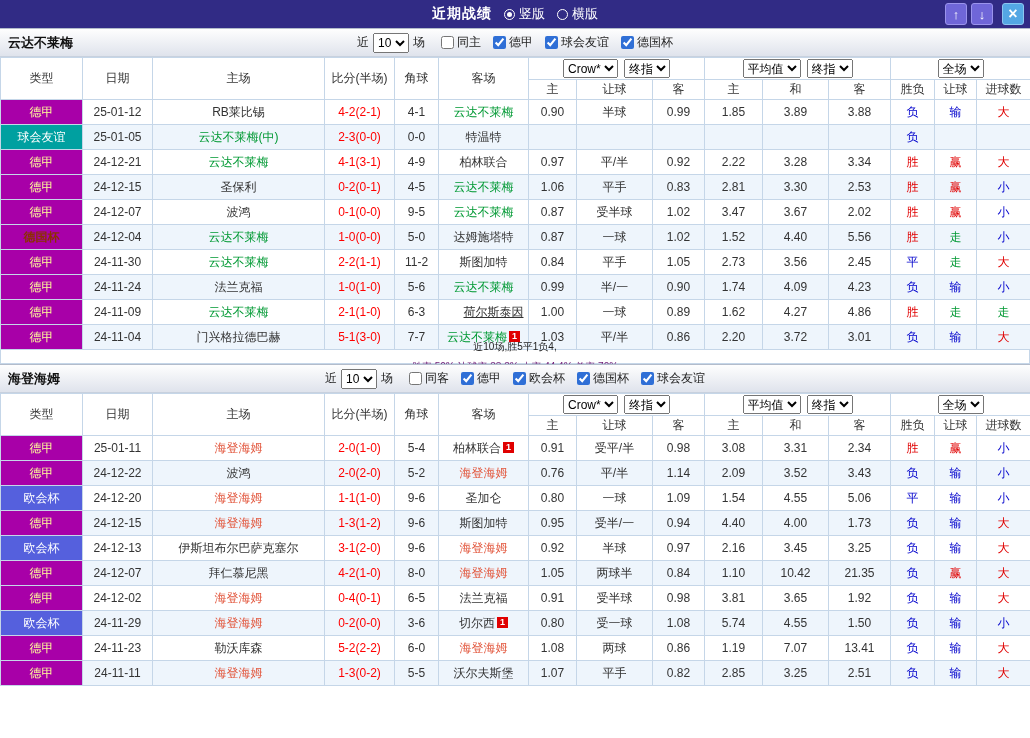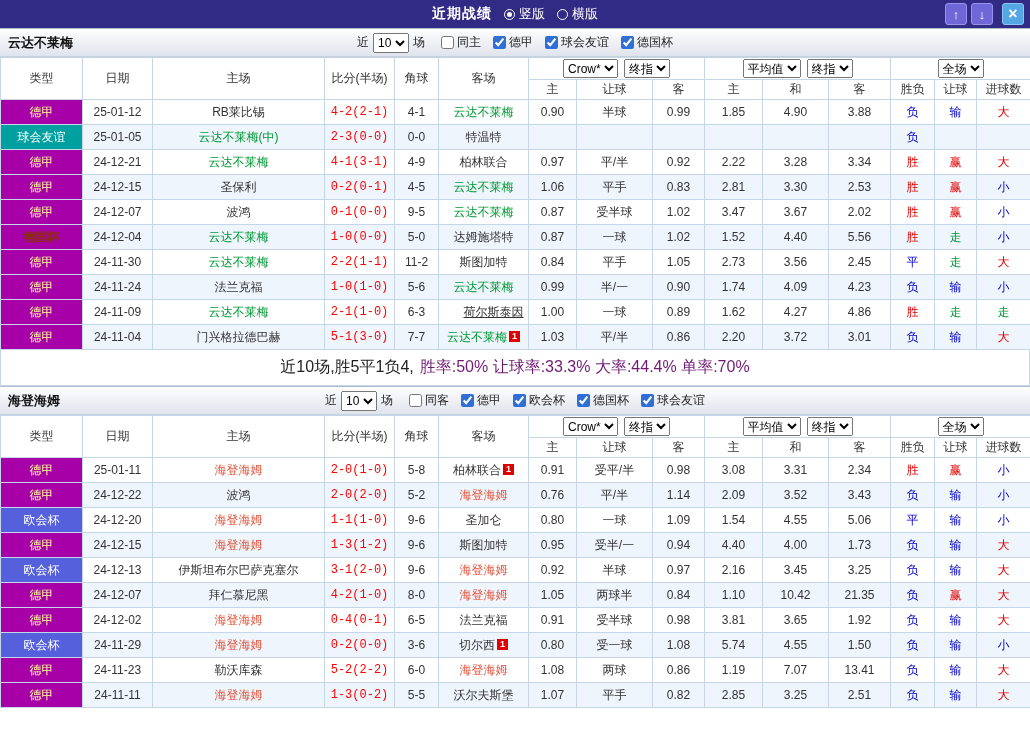--- a/index.html
+++ b/index.html
@@ -59,38 +59,38 @@
   th.selcell { height:22px; }
   .selcell select { font-size:12px; height:19px; margin:0 3px; }
   tbody td { height:25px; color:#333; }
   tr.alt { background:var(--row-alt,#eef5fc); }
 
   .lg-dj  { background:var(--league-purple,#a800a8); color:var(--league-purple-text,#ffff99); }
   .lg-qy  { background:var(--league-teal,#00a0a0); color:#fff; }
   .lg-dgb { background:var(--league-purple,#a800a8); color:var(--league-cup-text,#8b3000); font-weight:bold; }
   .lg-ohb { background:var(--league-blue,#5560dd); color:#fff; }
 
-  .sc { color:var(--score-red,#ff0000); cursor:pointer;font-family:Liberation Mono, monospace; }
+  .sc { color:var(--score-red,#ff0000); cursor:pointer; }
   .tname { cursor:pointer; }
   .sec[data-sec="0"] .tname.self { color:var(--team1,#009933); }
   .sec[data-sec="1"] .tname.self { color:var(--team2,#e2553b); }
   .tname.u { text-decoration:underline;margin-left:20px; }
   .card {
     display:inline-block; background:#e00000; color:#fff;
     font-size:9px; font-weight:bold; width:11px; height:11px; line-height:11px;
     margin-left:2px; vertical-align:2px; text-align:center;
   }
   .c-red   { color:var(--res-red,#e00000); }
   .c-blue  { color:var(--res-blue,#0000cc); }
   .c-green { color:var(--res-green,#009933); }
 
   .summary {
-    height:36px; display:flex; align-items:center; justify-content:center; gap:6px;
-    font-size:16px; color:#222;
-    border:1px solid var(--grid,#c5d6e8); border-top:0;
+    height:14px; display:flex; align-items:center; justify-content:center; gap:6px;
+    font-size:10px; color:#222;
+    border:1px solid var(--grid,#c5d6e8); border-top:0;flex-direction:column;
   }
   .s-stats { color:#701a75; }
 </style>
 </head>
 <body>
 
 <div class="app">
 
   <div class="topbar">
     <div class="topbar-center">
@@ -198,21 +198,21 @@
             <td class="lg lg-dj">德甲</td>
             <td class="dt">25-01-12</td>
             <td class="tm"><span class="tname">RB莱比锡</span></td>
             <td class="sc">4-2(2-1)</td>
             <td class="cor">4-1</td>
             <td class="tm"><span class="tname self">云达不莱梅</span></td>
             <td class="od">0.90</td>
             <td class="od">半球</td>
             <td class="od">0.99</td>
             <td class="od">1.85</td>
-            <td class="od">4.90</td>
+            <td class="od">3.89</td>
             <td class="od">3.88</td>
             <td class="rs c-blue">负</td>
             <td class="rs c-blue">输</td>
             <td class="rs c-red">大</td>
           </tr>
           <tr class="alt">
             <td class="lg lg-qy">球会友谊</td>
             <td class="dt">25-01-05</td>
             <td class="tm"><span class="tname self">云达不莱梅(中)</span></td>
             <td class="sc">2-3(0-0)</td>
@@ -452,21 +452,21 @@
           <th>让球</th>
           <th>进球数</th>
         </tr>
       </thead>
       <tbody>
           <tr class="">
             <td class="lg lg-dj">德甲</td>
             <td class="dt">25-01-11</td>
             <td class="tm"><span class="tname self">海登海姆</span></td>
             <td class="sc">2-0(1-0)</td>
-            <td class="cor">5-8</td>
+            <td class="cor">5-4</td>
             <td class="tm"><span class="tname">柏林联合</span><span class="card">1</span></td>
             <td class="od">0.91</td>
             <td class="od">受平/半</td>
             <td class="od">0.98</td>
             <td class="od">3.08</td>
             <td class="od">3.31</td>
             <td class="od">2.34</td>
             <td class="rs c-red">胜</td>
             <td class="rs c-red">赢</td>
             <td class="rs c-blue">小</td>

